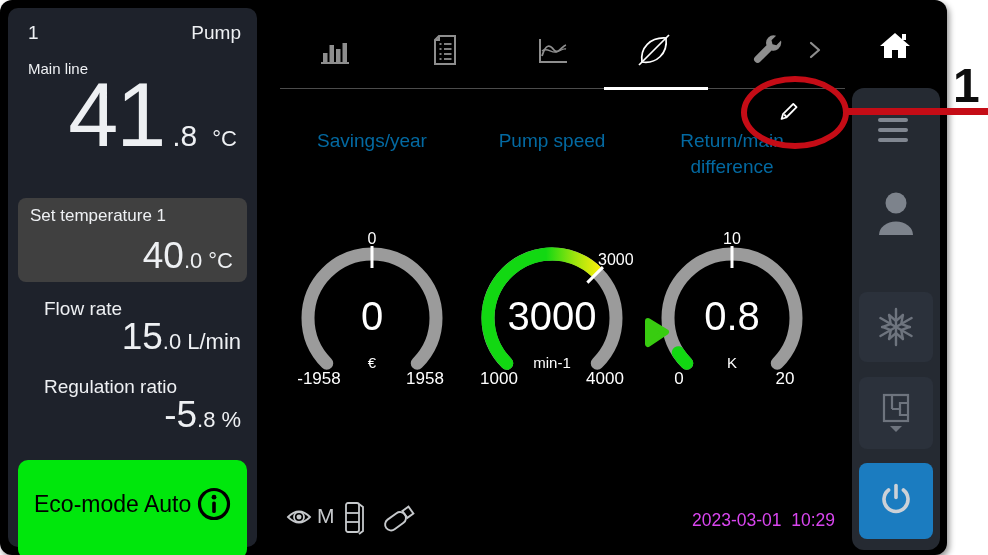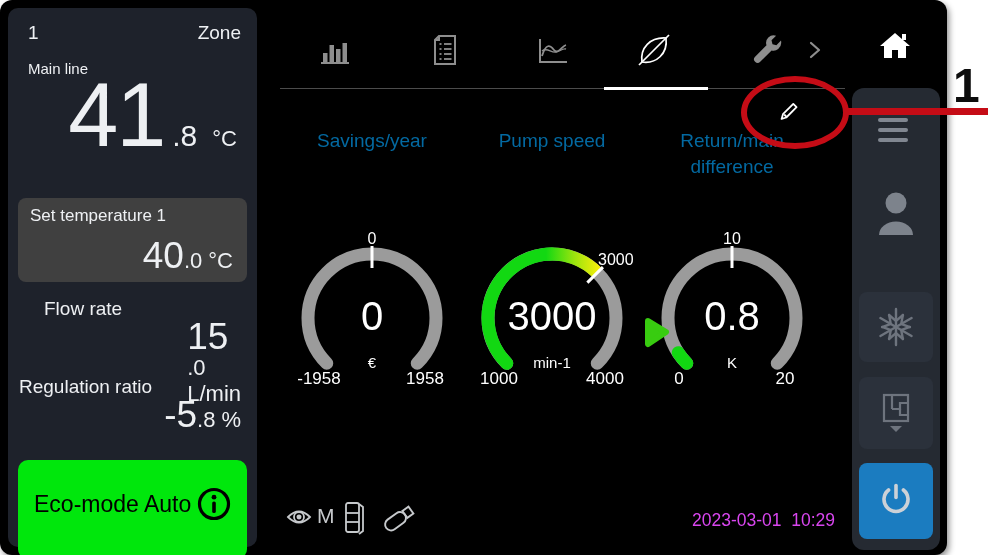--- a/index.html
+++ b/index.html
@@ -23,22 +23,22 @@
   .big-dec  { font-size:30px; }
   .big-unit { font-size:22px; margin-left:7px; }
   .set-box { position:absolute; left:10px; top:190px; width:229px; height:84px;
              background:#404040; border-radius:8px; }
   .set-label { position:absolute; left:12px; top:8px; font-size:17px; }
   .set-value { position:absolute; right:14px; bottom:8px; }
   .mid-num { font-size:37px; line-height:1; }
   .mid-dec { font-size:22px; }
   .mid-unit{ font-size:22px; margin-left:6px; }
   .flow-label { position:absolute; left:36px; top:290px; font-size:19px; }
-  .flow-value { position:absolute; right:16px; top:310px;flex-direction:column; }
-  .reg-label  { position:absolute; left:11px; top:368px; font-size:19px; }
+  .flow-value { position:absolute; right:16px; top:310px; }
+  .reg-label  { position:absolute; left:36px; top:368px; font-size:19px; }
   .reg-value  { position:absolute; right:16px; top:388px; }
   .eco-btn { position:absolute; left:10px; top:452px; width:229px; height:99px;
              background:var(--eco-green,#00e70c); border-radius:10px; color:#000;
              display:flex; align-items:center; justify-content:space-between;
              padding:0 14px 11px 16px; cursor:pointer; }
   .eco-label { font-size:23px; }
 
   
   .tab-icon { position:absolute; top:33px; width:34px; height:34px; color:#8e8e8e; cursor:pointer; }
   .tab-icon.selected { color:#ffffff; }
@@ -80,21 +80,21 @@
 </style>
 </head>
 <body>
 
 <div class="stage">
   <div class="device">
 
     <div class="left-panel">
       <div class="zone-row">
         <span>1</span>
-        <span>Zone</span>
+        <span>Pump</span>
       </div>
       <div class="mainline-label">Main line</div>
       <div class="mainline-value value-row">
         <span class="big-num">41</span>
         <span class="big-dec">.8</span>
         <span class="big-unit">°C</span>
       </div>
       <div class="set-box">
         <div class="set-label">Set temperature 1</div>
         <div class="set-value value-row">

